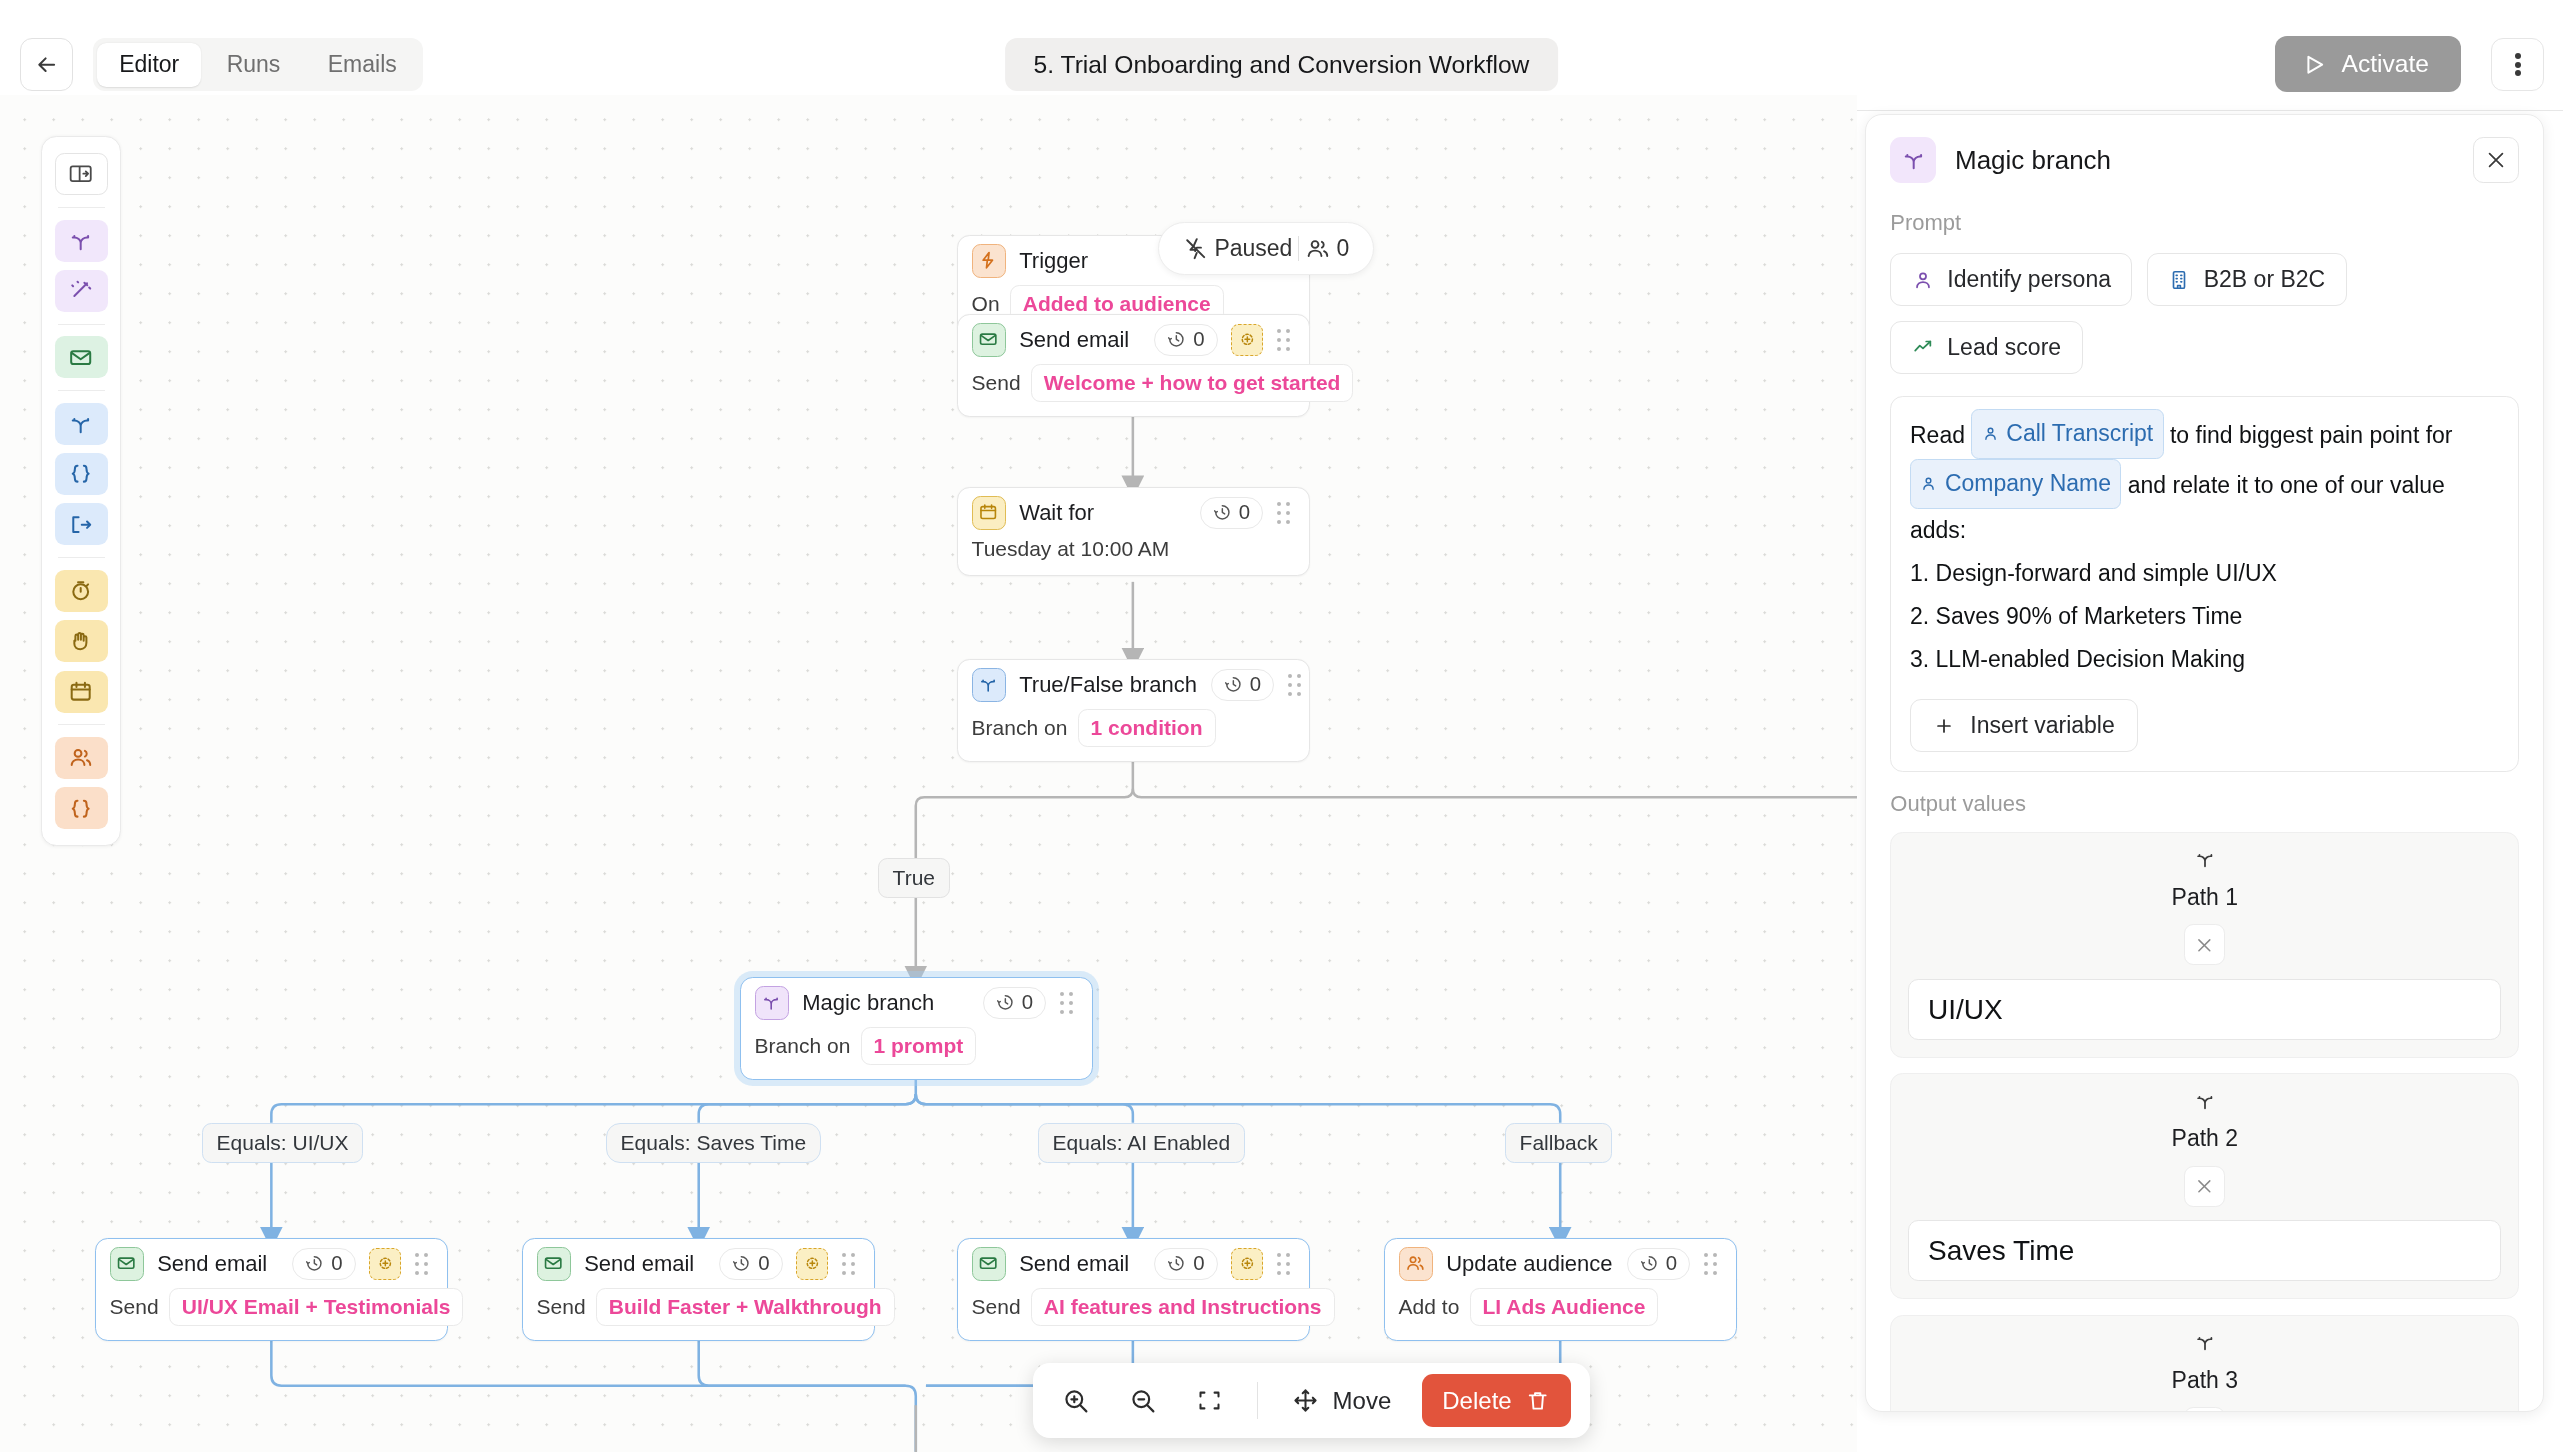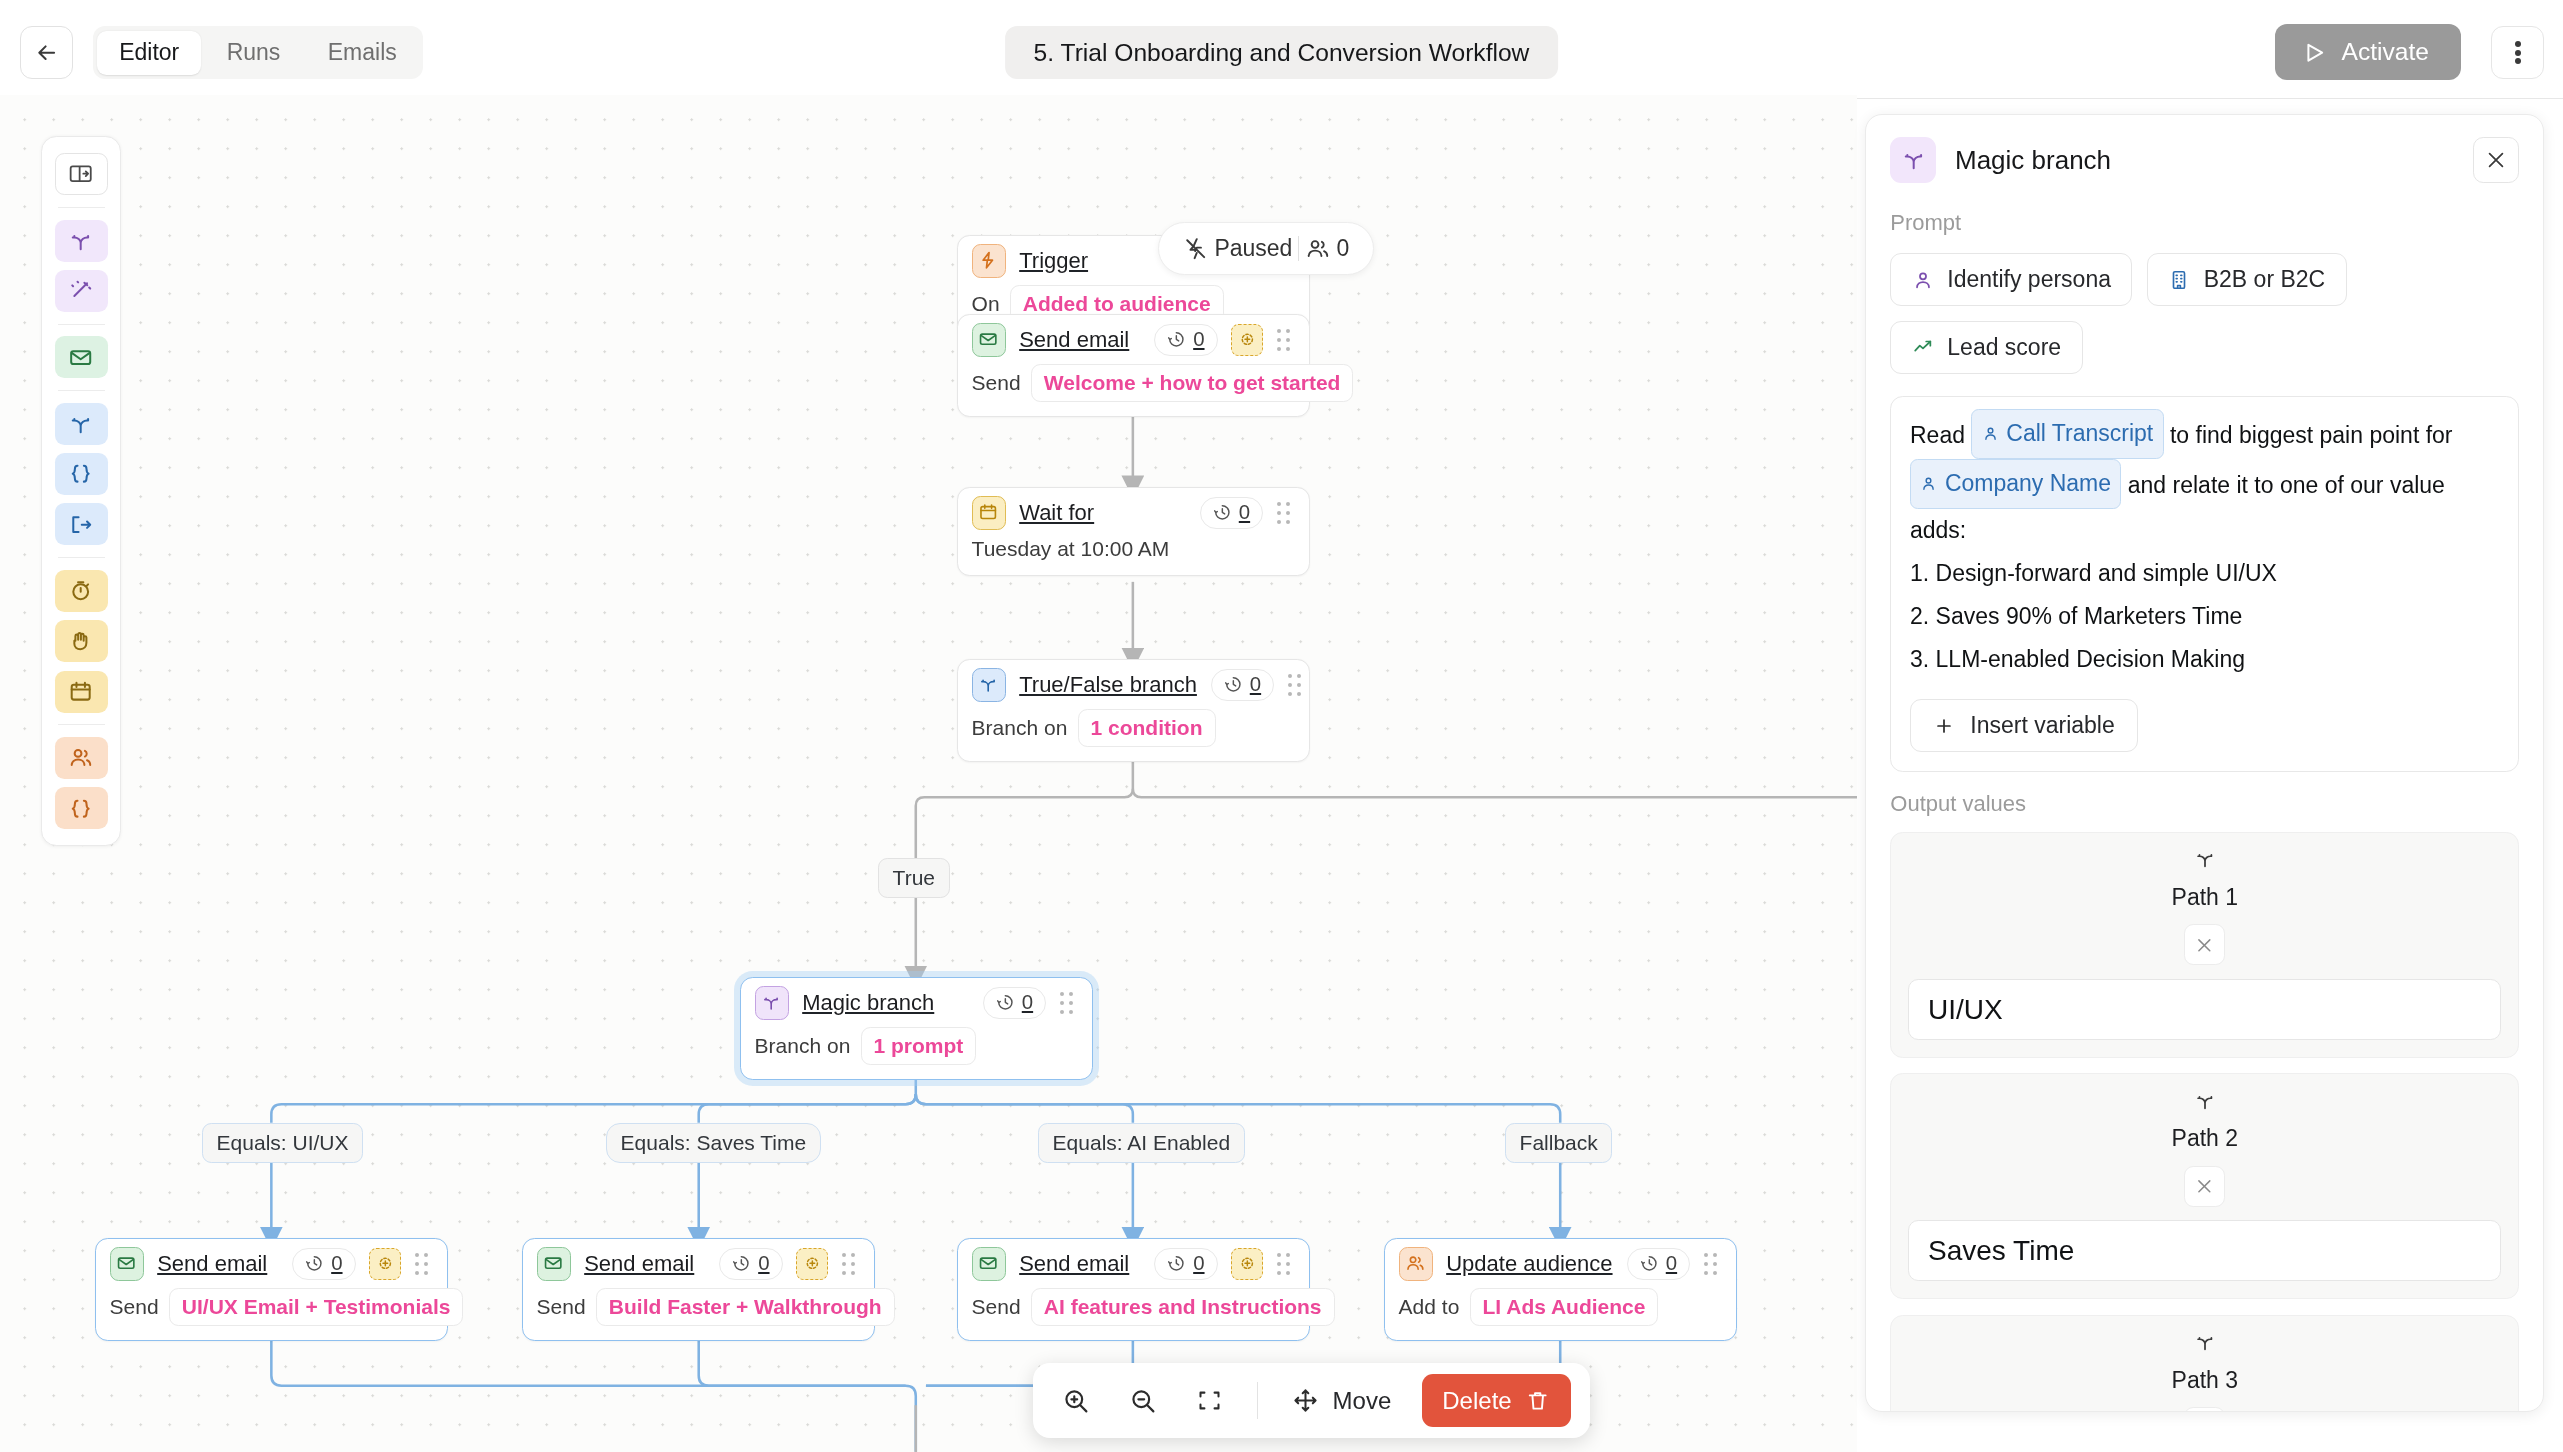--- a/index.html
+++ b/index.html
@@ -5,21 +5,21 @@
   * { box-sizing: border-box; margin:0; padding:0; }
   html,body { width:2563px; height:1452px; overflow:hidden; }
   body {
     font-family:"Liberation Sans", sans-serif;
     background:#ffffff;
     color:#1f2328;
     -webkit-font-smoothing:antialiased;
   }
   
   .topbar {
-    position:absolute; left:0; top:4px; width:2563px; height:95px;
+    position:absolute; left:0; top:16px; width:2563px; height:95px;
     background:#fff; border-bottom:0.8px solid #e7e7e7;
     display:flex; align-items:center;
   }
   .back-btn {
     position:absolute; left:20.4px; top:22px; width:53px; height:53px;
     border:0.8px solid #e2e2e2; border-radius:12px; background:#fff;
     display:flex; align-items:center; justify-content:center; cursor:pointer;
   }
   .tabs {
     position:absolute; left:93px; top:22px; height:53px;
@@ -87,21 +87,21 @@
   }
   .paused-div { width:0.8px; height:25.4px; background:#e0e0e0; }
 
   
   .node {
     position:absolute; background:#fff; border:0.8px solid #e6e6e6; border-radius:12.7px;
     padding:0; box-shadow:0 0.8px 1.7px rgba(0,0,0,.04); z-index:4;
   }
   .node.sel-blue { border-color:#8fc0ef; box-shadow:0 0 0 6px rgba(160,205,245,.38); }
   .node.edge-blue { border-color:#8fc0ef; }
-  .node-head { display:flex; align-items:center; height:49px; padding:0 13.6px 0 13.6px; gap:13.6px;text-decoration:underline; }
+  .node-head { display:flex; align-items:center; height:49px; padding:0 13.6px 0 13.6px; gap:13.6px; }
   .node-ico {
     width:34px; height:34px; border-radius:8.5px; flex:0 0 34px;
     display:flex; align-items:center; justify-content:center;
   }
   .ico-orange { background:#fbe3cf; border:0.8px solid #f0b37d; }
   .ico-green  { background:#ddf2e0; border:0.8px solid #8ec79a; }
   .ico-yellow { background:#fbeec2; border:0.8px solid #e0bc54; }
   .ico-blue   { background:#dceafb; border:0.8px solid #8ab4e3; }
   .ico-purple { background:#f0e4fa; border:0.8px solid #c3a2e2; }
   .node-title { font-size:22px; color:#1c1d20; white-space:nowrap; flex:1; }

